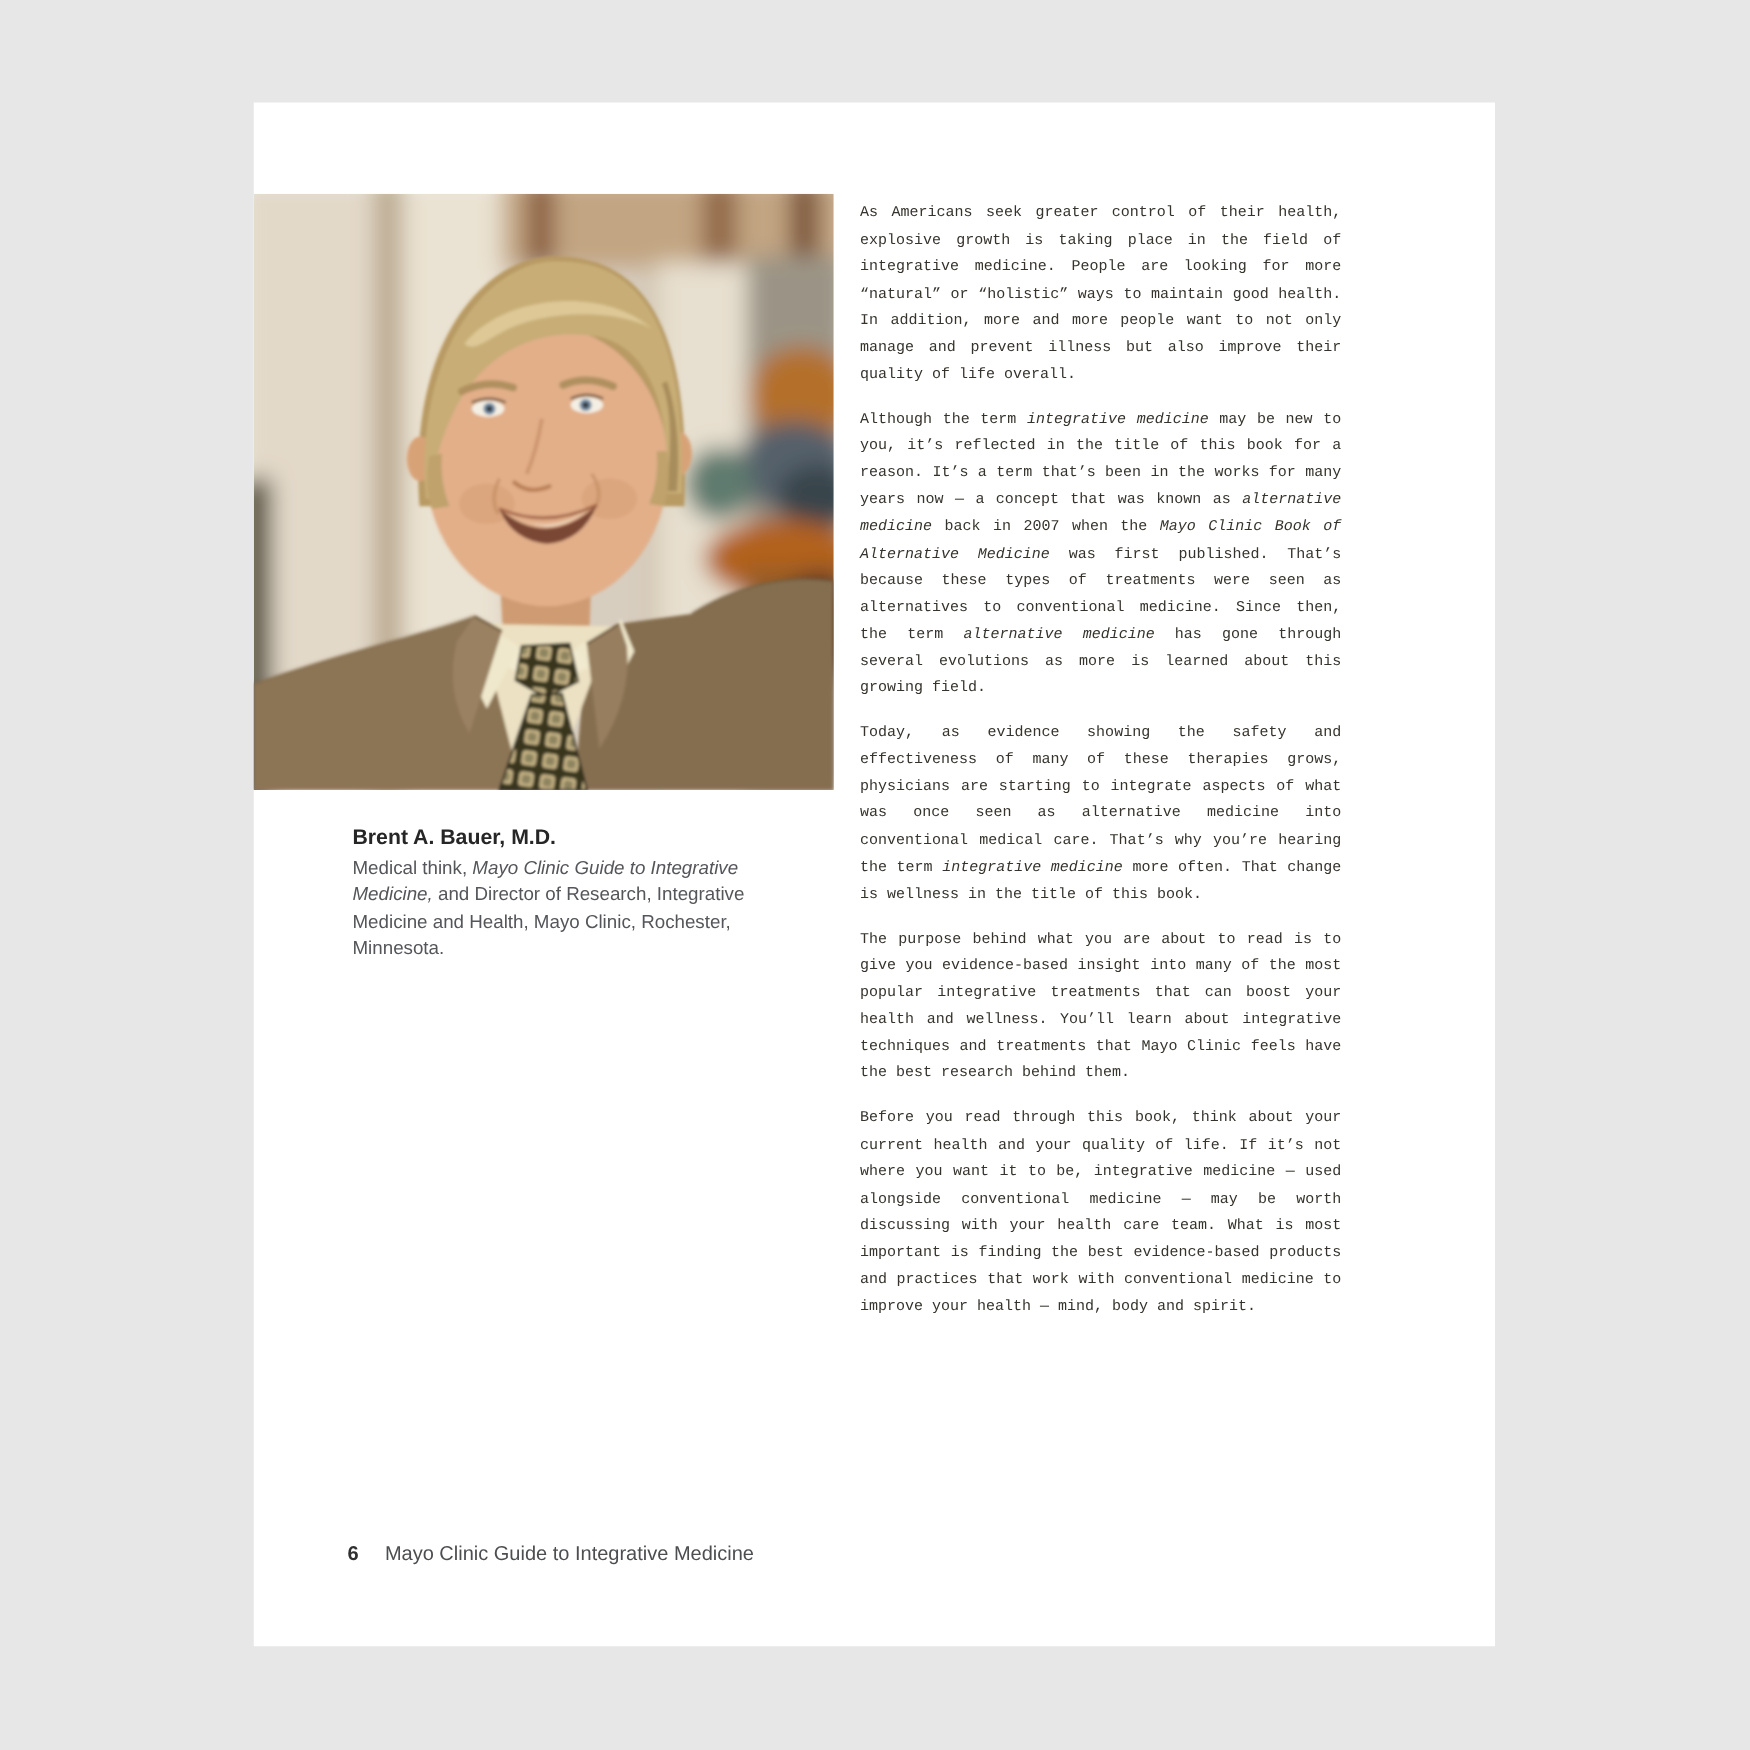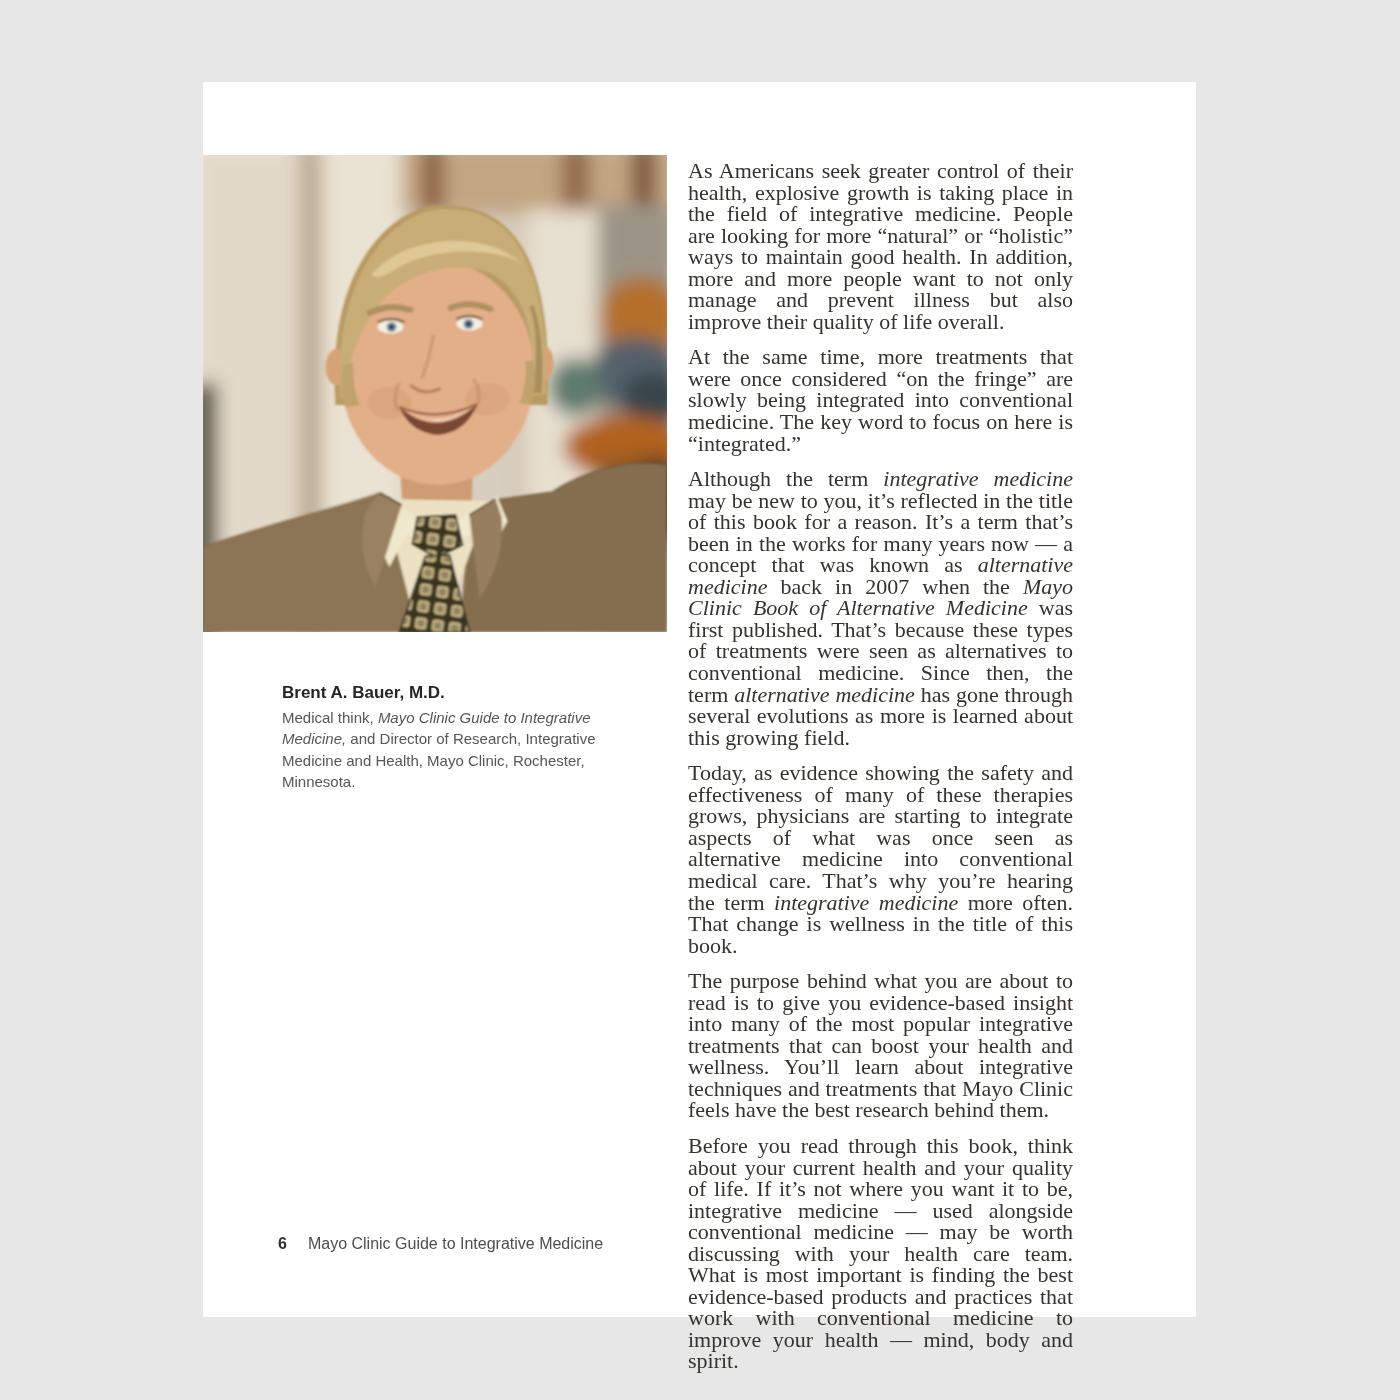--- a/index.html
+++ b/index.html
@@ -14,23 +14,23 @@
   *{box-sizing:border-box;}
   html,body{margin:0;padding:0;}
   body{width:1400px;height:1400px;background:var(--canvas_bg);}
   .canvas{position:relative;width:1400px;height:1400px;background:var(--canvas_bg);overflow:hidden;}
   .page{position:absolute;left:203px;top:82px;width:993px;height:1235px;background:var(--page_bg);}
   .photo{position:absolute;left:0;top:73px;width:464px;height:477px;overflow:hidden;}
   .photo svg{display:block;}
   .caption{position:absolute;left:79px;top:578px;width:332px;
     font-family:"Liberation Sans",sans-serif;font-size:15px;line-height:21.3px;color:var(--caption_text);}
   .caption-name{font-family:"Liberation Sans",sans-serif;font-weight:bold;font-size:17px;line-height:20px;
-    color:var(--caption_name_text);margin-bottom:4px;margin-top:23px;}
+    color:var(--caption_name_text);margin-bottom:4px;}
   .body-col{position:absolute;left:485px;top:78px;width:385px;
-    font-family:Liberation Serif, serif;font-size:22px;line-height:21.55px;color:var(--body_text);
+    font-family:Liberation Mono, monospace;font-size:12px;line-height:21.55px;color:var(--body_text);
     text-align:justify;hyphens:auto;-webkit-hyphens:auto;}
   .body-col p{margin:0 0 14px 0;}
   .it{font-style:italic;}
   .footer{position:absolute;left:75px;top:1152px;display:flex;align-items:baseline;gap:21px;
     font-family:"Liberation Sans",sans-serif;font-size:16px;line-height:20px;color:var(--footer_text);}
   .footer .pagenum{font-weight:bold;color:var(--footer_num_text);}
 </style>
 </head>
 <body>
 
@@ -142,21 +142,20 @@
       </svg>
     </div>
 
     <div class="caption">
       <div class="caption-name">Brent A. Bauer, M.D.</div>
       <div class="caption-text"><span>Medical think, </span><span class="it">Mayo Clinic Guide to Integrative Medicine,</span><span> and Director of Research, Integrative Medicine and Health, Mayo Clinic, Rochester, Minnesota.</span></div>
     </div>
 
     <div class="body-col">
         <p><span>As Americans seek greater control of their health, explosive growth is taking place in the field of integrative medicine. People are looking for more “natural” or “holistic” ways to maintain good health. In addition, more and more people want to not only manage and prevent illness but also improve their quality of life overall.</span></p>
-        <p><span>At the same time, more treatments that were once considered “on the fringe” are slowly being integrated into conventional medicine. The key word to focus on here is “integrated.”</span></p>
         <p><span>Although the term </span><span class="it">integrative medicine</span><span> may be new to you, it’s reflected in the title of this book for a reason. It’s a term that’s been in the works for many years now — a concept that was known as </span><span class="it">alternative medicine</span><span> back in 2007 when the </span><span class="it">Mayo Clinic Book of Alternative Medicine</span><span> was first published. That’s because these types of treatments were seen as alternatives to conventional medicine. Since then, the term </span><span class="it">alternative medicine</span><span> has gone through several evolutions as more is learned about this growing field.</span></p>
         <p><span>Today, as evidence showing the safety and effectiveness of many of these therapies grows, physicians are starting to integrate aspects of what was once seen as alternative medicine into conventional medical care. That’s why you’re hearing the term </span><span class="it">integrative medicine</span><span> more often. That change is wellness in the title of this book.</span></p>
         <p><span>The purpose behind what you are about to read is to give you evidence-based insight into many of the most popular integrative treatments that can boost your health and wellness. You’ll learn about integrative techniques and treatments that Mayo Clinic feels have the best research behind them.</span></p>
         <p><span>Before you read through this book, think about your current health and your quality of life. If it’s not where you want it to be, integrative medicine — used alongside conventional medicine — may be worth discussing with your health care team. What is most important is finding the best evidence-based products and practices that work with conventional medicine to improve your health — mind, body and spirit.</span></p>
       </div>
 
     <div class="footer">
       <span class="pagenum">6</span>
       <span class="booktitle">Mayo Clinic Guide to Integrative Medicine</span>
     </div>

